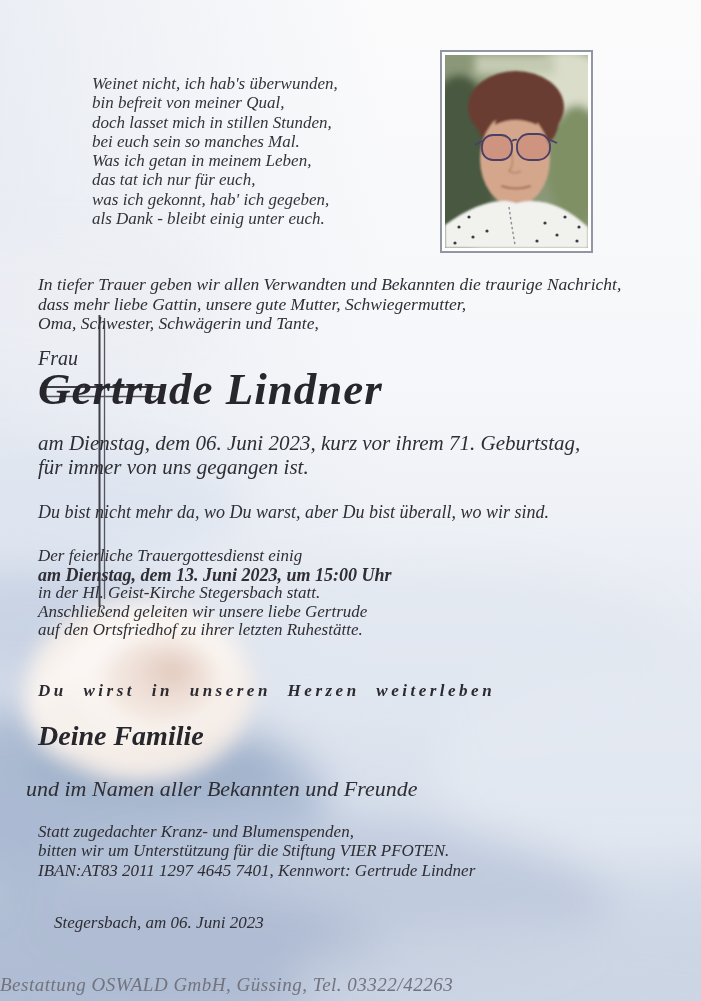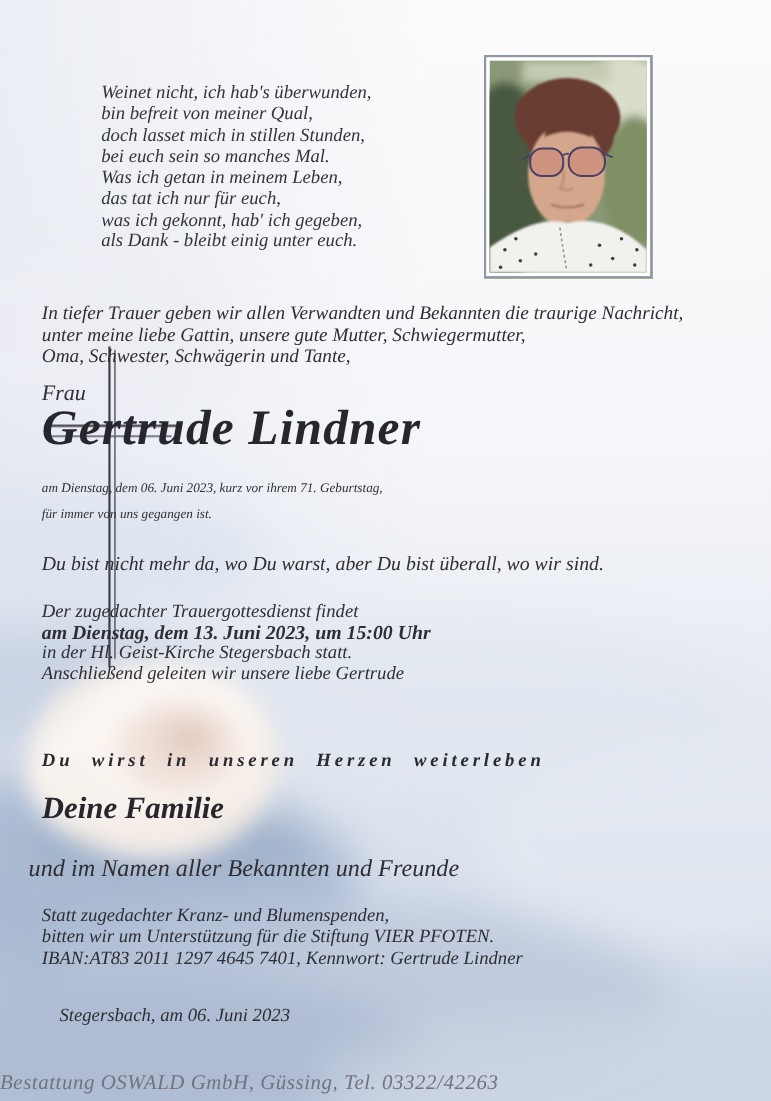--- a/index.html
+++ b/index.html
@@ -13,21 +13,21 @@
     background:
       linear-gradient(90deg, rgba(198,208,226,0.30) 0%, rgba(255,255,255,0) 55%),
       linear-gradient(180deg, #fbfbfc 0%, #f6f7fa 38%, #eceff5 55%, #dfe5ef 72%, #d2dbe9 88%, #c9d3e4 100%);
   }
   svg.bg-art{position:absolute;left:0;top:0;pointer-events:none;}
   .txt{position:absolute;text-align:left;}
   .poem{left:92px;top:74px;width:320px;font-size:17px;line-height:19.3px;color:#33333a;}
   .announce{left:38px;top:275px;width:664px;font-size:17.5px;line-height:19.6px;}
   .salutation{left:38px;top:347px;width:664px;font-size:20px;}
   .deceased-name{left:38px;top:363px;width:664px;font-size:45px;font-weight:700;color:#26262c;letter-spacing:1px;}
-  .death-date{left:38px;top:432px;width:664px;font-size:12px;line-height:23.5px;}
+  .death-date{left:38px;top:432px;width:664px;font-size:21px;line-height:23.5px;}
   .quote{left:38px;top:502px;width:664px;font-size:18px;}
   .service{left:38px;top:547px;width:664px;font-size:17px;line-height:18.6px;}
   .service .bold{font-weight:700;font-size:18px;}
   .farewell-heading{left:38px;top:681px;width:664px;font-size:17px;font-weight:700;letter-spacing:3.5px;word-spacing:9px;color:#2a2a31;}
   .family-signature{left:38px;top:720px;width:664px;font-size:28px;font-weight:700;color:#26262c;}
   .ack{left:26px;top:776px;width:664px;font-size:22px;}
   .donation{left:38px;top:822px;width:664px;font-size:17px;line-height:19.3px;}
   .place-date{left:54px;top:913px;width:664px;font-size:17px;}
   .footer{left:0;top:974px;width:648px;font-size:19px;color:#73737e;letter-spacing:0.5px;}
   .photo-frame{
@@ -142,38 +142,39 @@
     <div>doch lasset mich in stillen Stunden,</div>
     <div>bei euch sein so manches Mal.</div>
     <div>Was ich getan in meinem Leben,</div>
     <div>das tat ich nur für euch,</div>
     <div>was ich gekonnt, hab' ich gegeben,</div>
     <div>als Dank - bleibt einig unter euch.</div>
   </div>
 
   <div class="txt announce">
     <div>In tiefer Trauer geben wir allen Verwandten und Bekannten die traurige Nachricht,</div>
-    <div>unter meine liebe Gattin, unsere gute Mutter, Schwiegermutter,</div>
+    <div>dass mehr liebe Gattin, unsere gute Mutter, Schwiegermutter,</div>
     <div>Oma, Schwester, Schwägerin und Tante,</div>
   </div>
 
   <div class="txt deceased-name">Gertrude Lindner</div>
   <div class="txt salutation">Frau</div>
   <div class="txt death-date">
     <div>am Dienstag, dem 06. Juni 2023, kurz vor ihrem 71. Geburtstag,</div>
     <div>für immer von uns gegangen ist.</div>
   </div>
 
   <div class="txt quote">Du bist nicht mehr da, wo Du warst, aber Du bist überall, wo wir sind.</div>
 
   <div class="txt service">
-    <div>Der zugedachter Trauergottesdienst findet</div>
+    <div>Der feierliche Trauergottesdienst einig</div>
     <div class="bold">am Dienstag, dem 13. Juni 2023, um 15:00 Uhr</div>
     <div>in der Hl. Geist-Kirche Stegersbach statt.</div>
     <div>Anschließend geleiten wir unsere liebe Gertrude</div>
+    <div>auf den Ortsfriedhof zu ihrer letzten Ruhestätte.</div>
   </div>
 
   <div class="txt farewell-heading">Du wirst in unseren Herzen weiterleben</div>
   <div class="txt family-signature">Deine Familie</div>
   <div class="txt ack">und im Namen aller Bekannten und Freunde</div>
 
   <div class="txt donation">
     <div>Statt zugedachter Kranz- und Blumenspenden,</div>
     <div>bitten wir um Unterstützung für die Stiftung VIER PFOTEN.</div>
     <div>IBAN:AT83 2011 1297 4645 7401, Kennwort: Gertrude Lindner</div>

